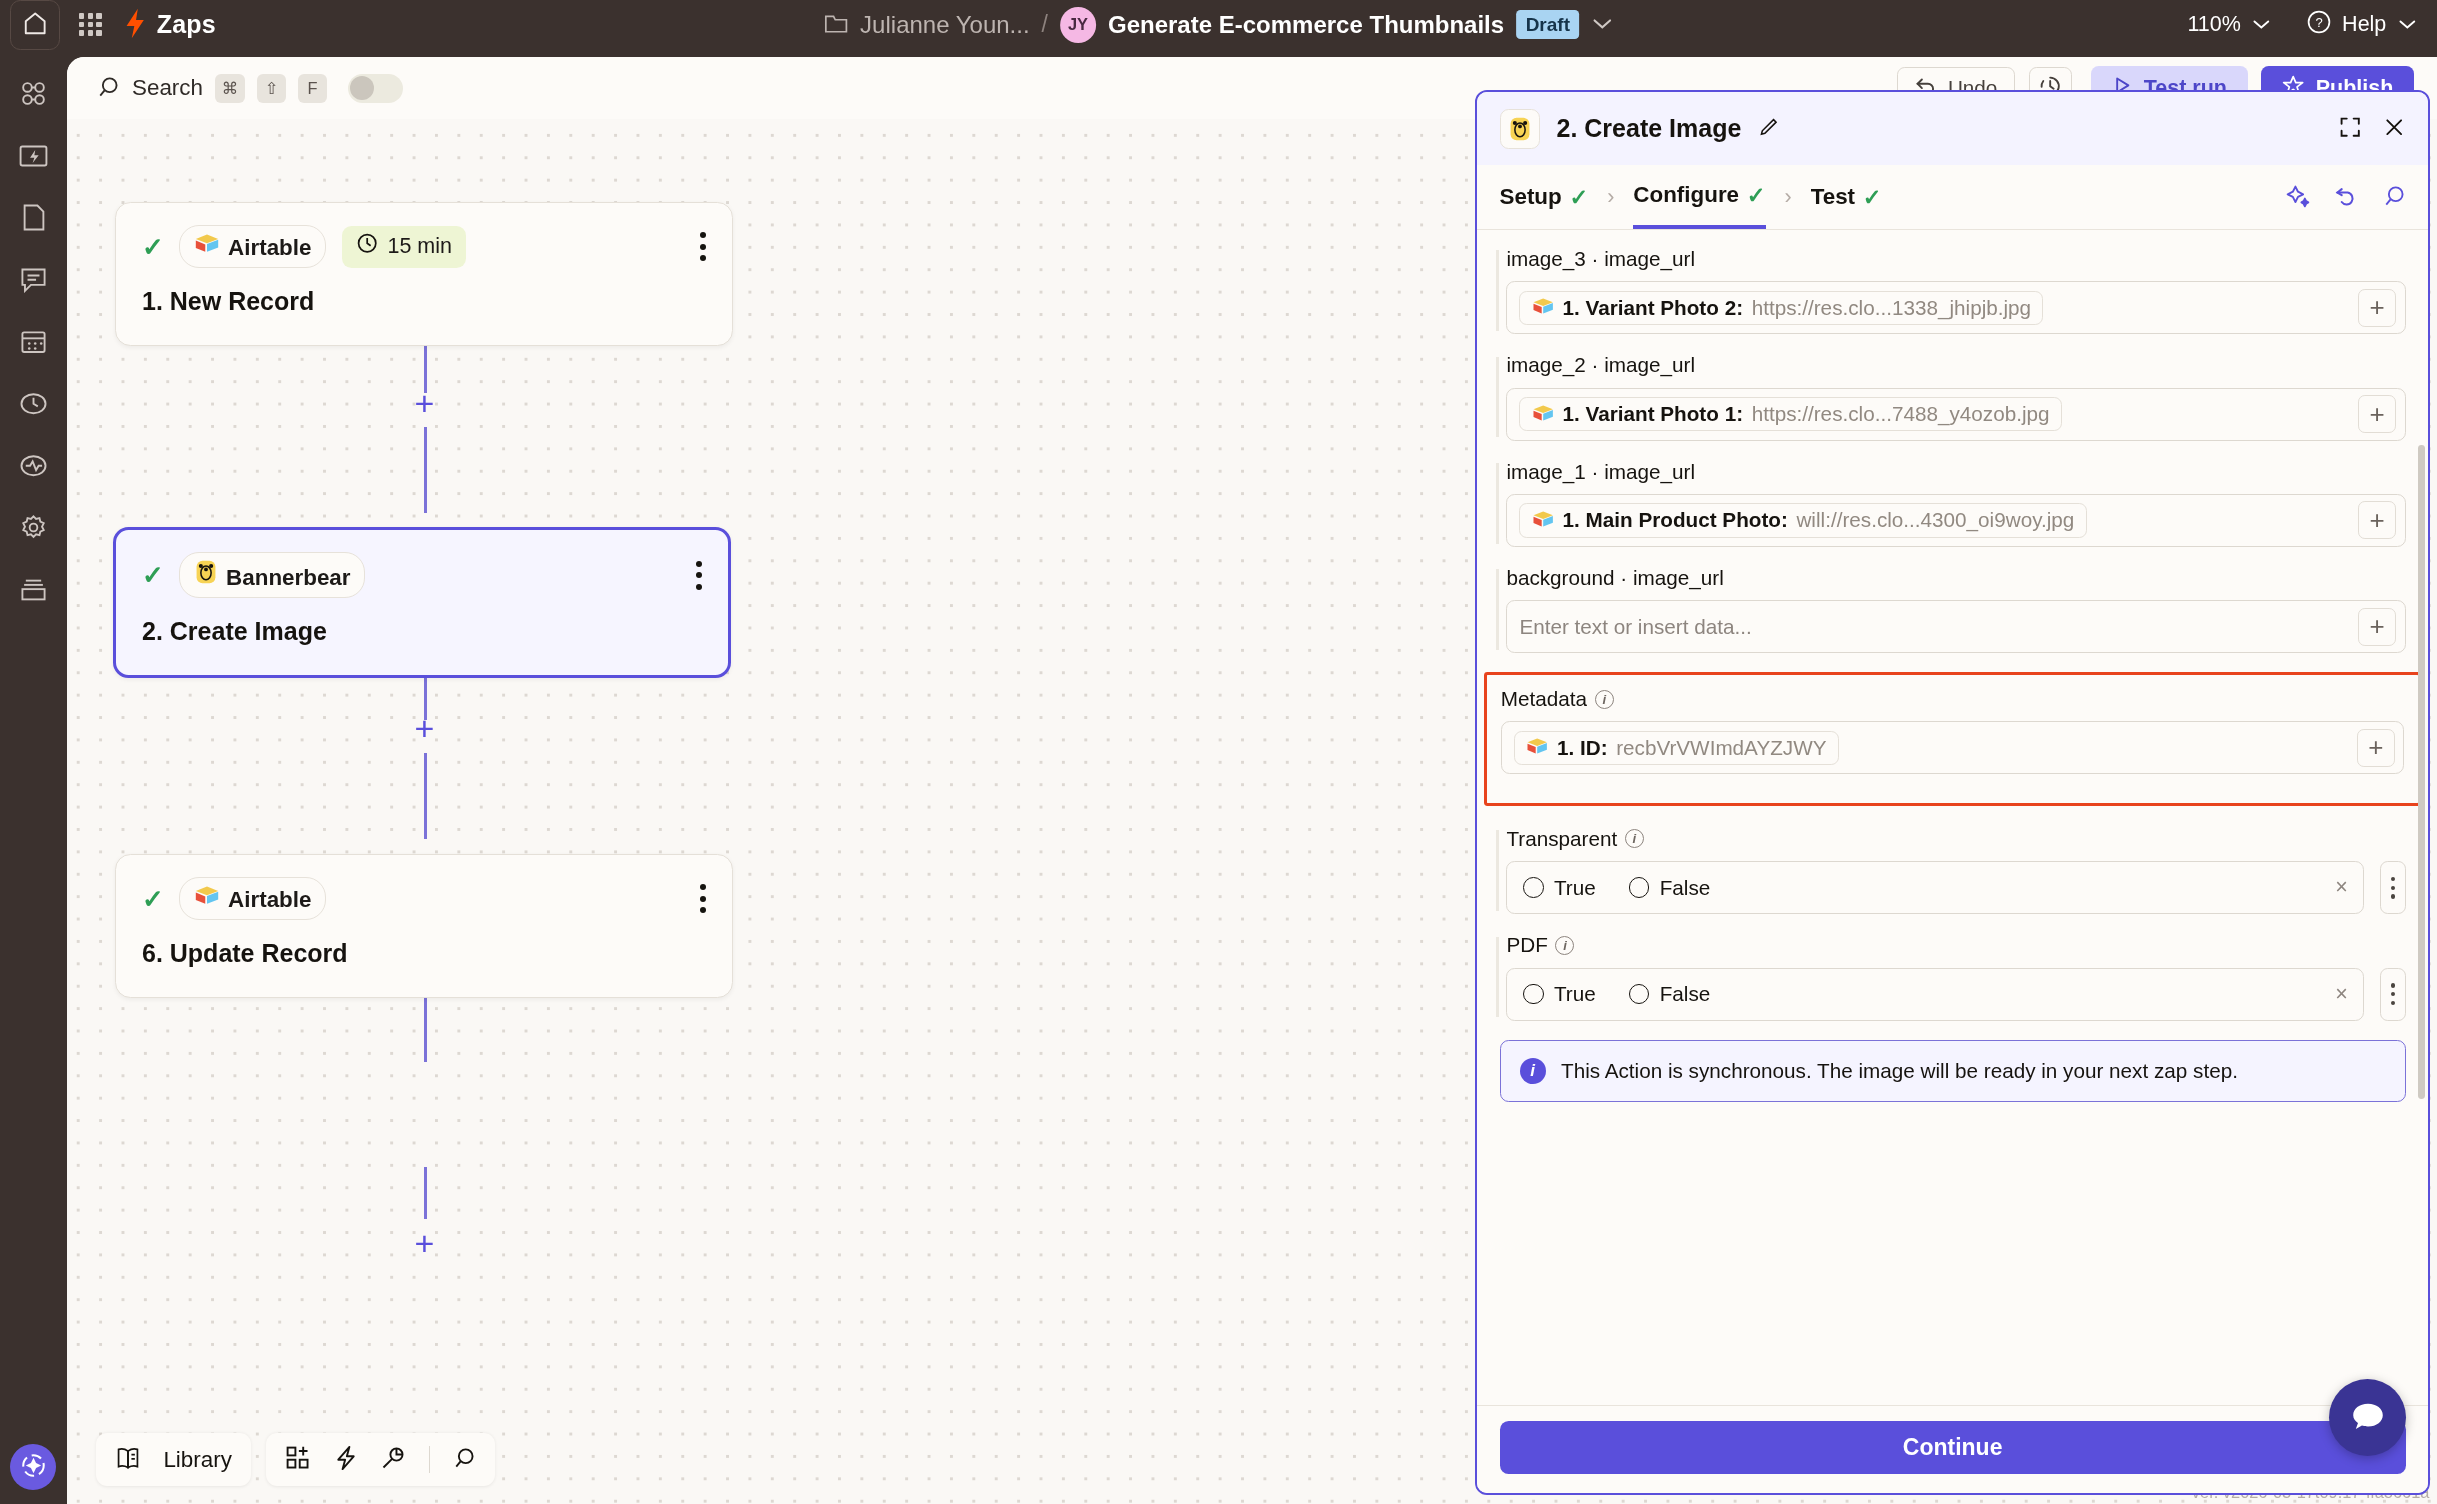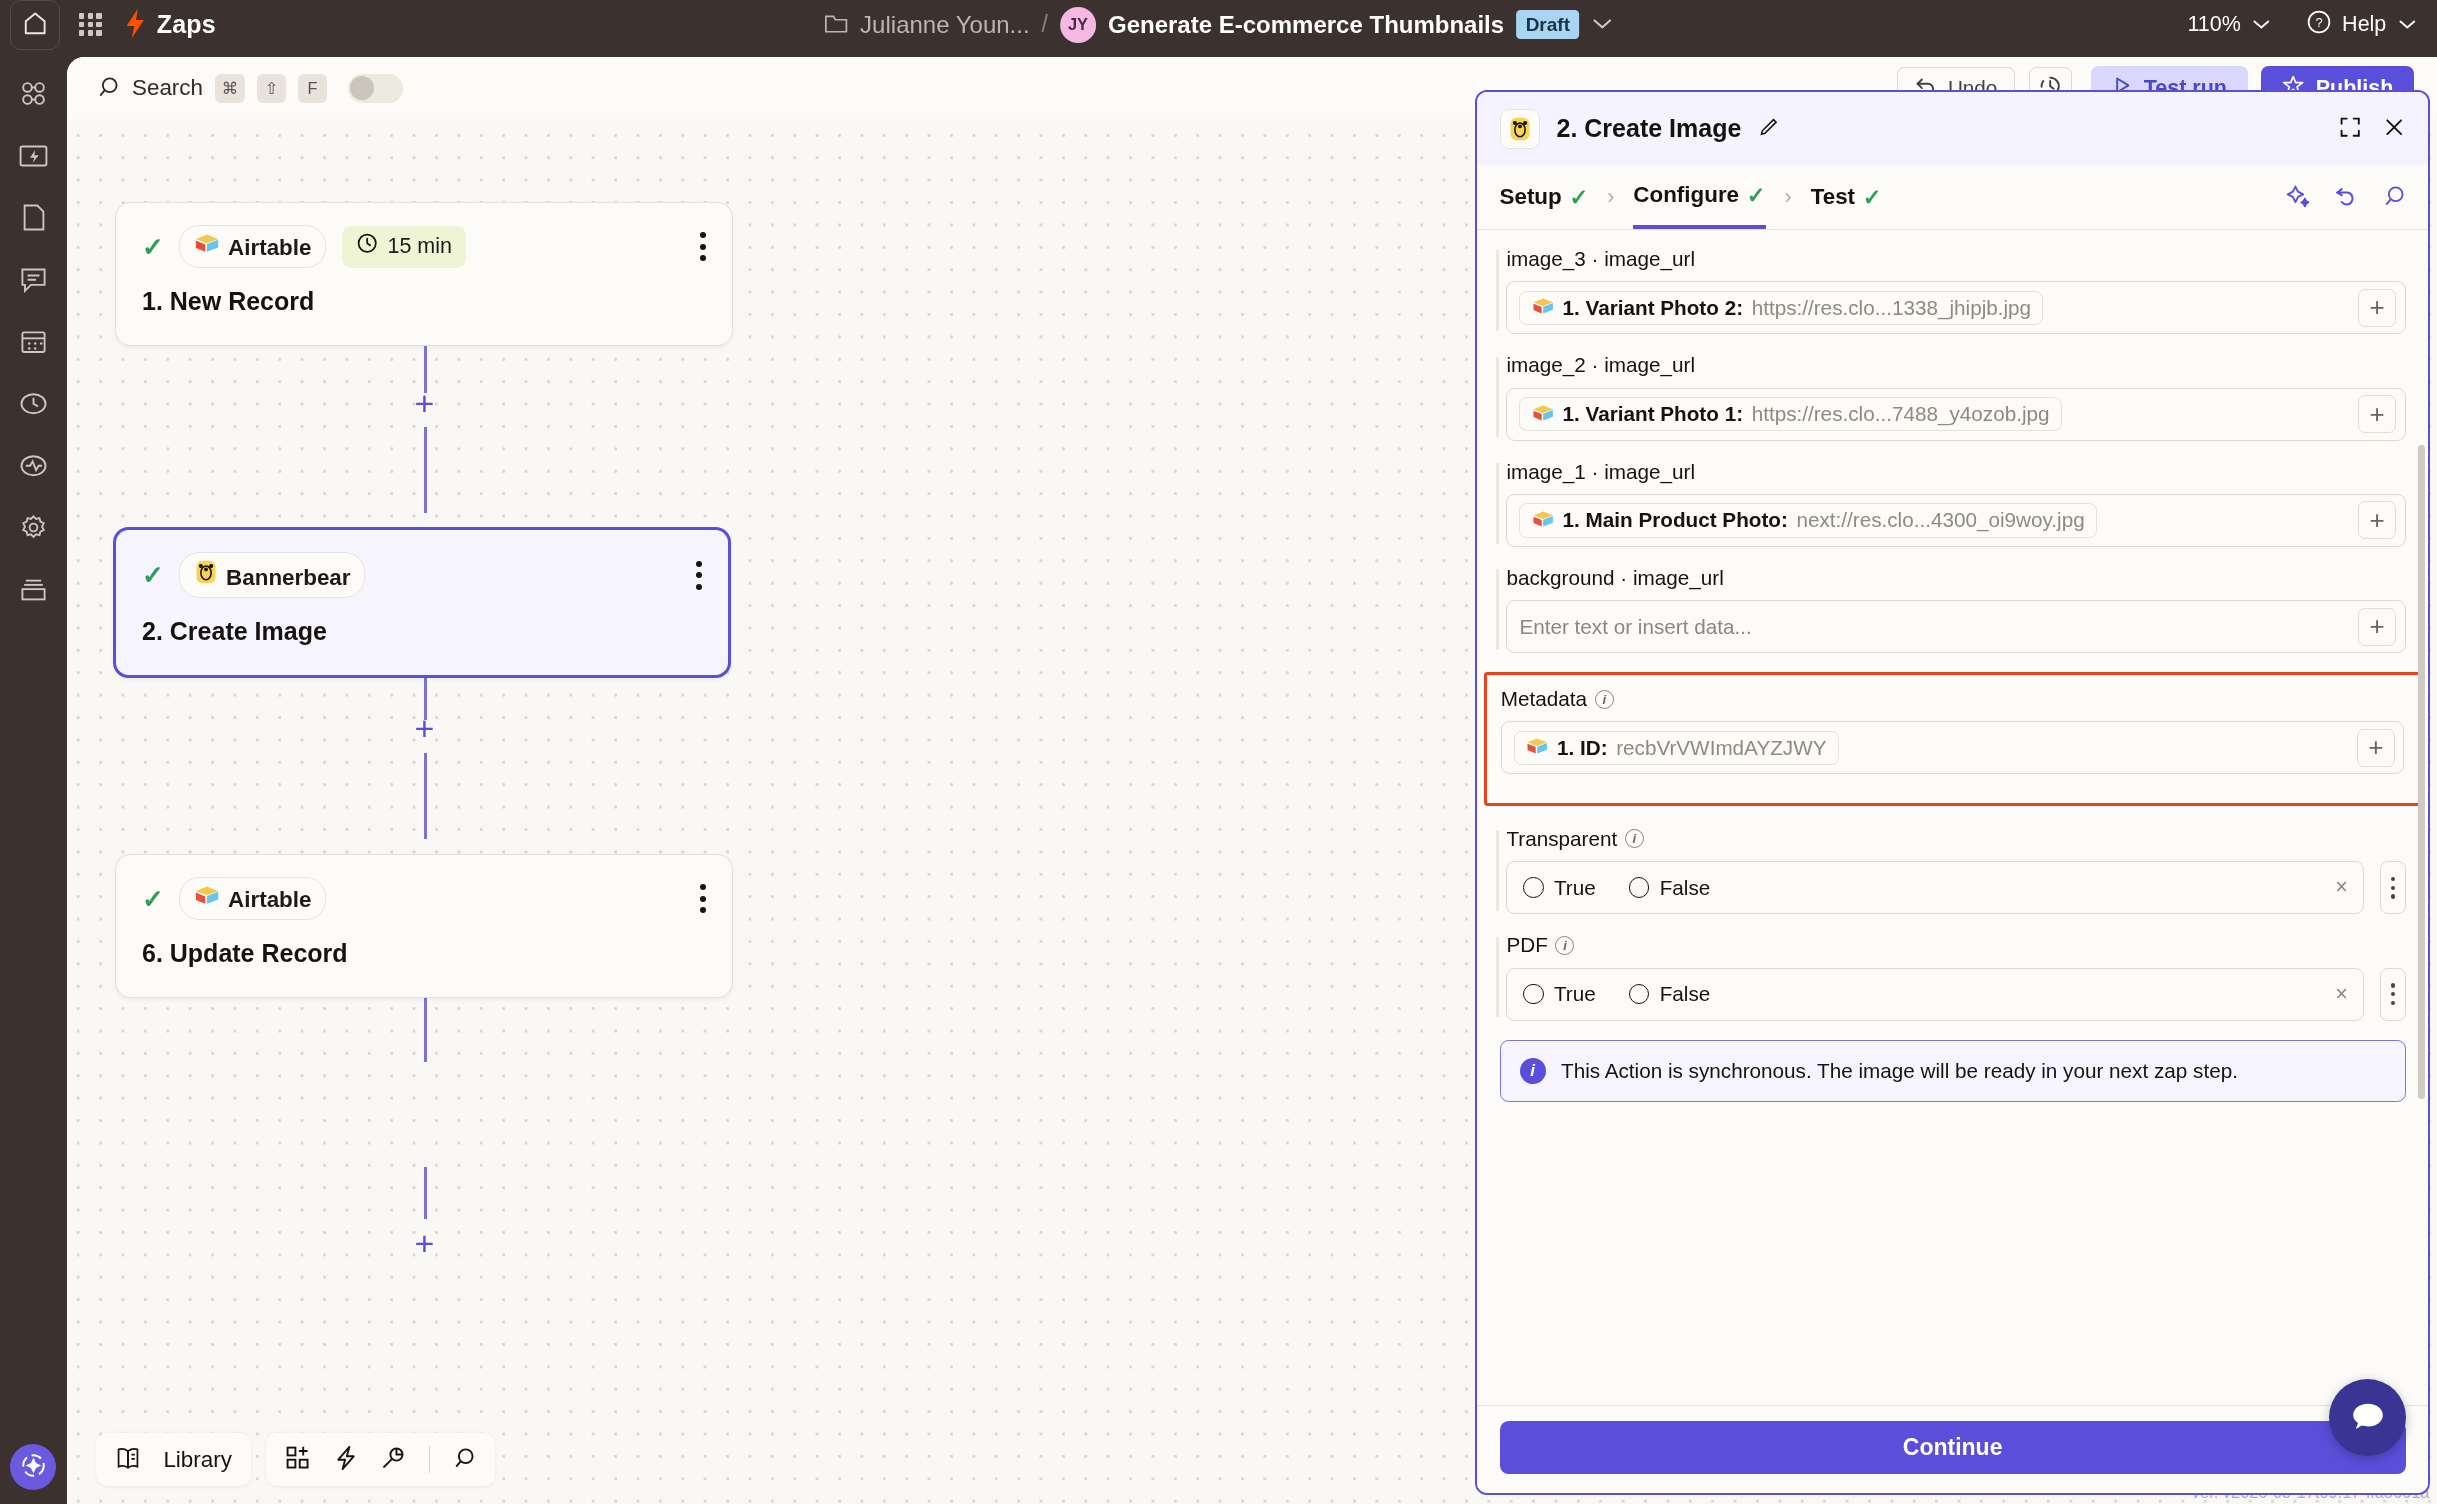--- a/index.html
+++ b/index.html
@@ -729,21 +729,21 @@
       <div class="field-input">
         <span class="token">
           <span>
             <svg width="22.4" height="20" viewBox="0 0 30 26">
                 <path d="M2 8 L15 3 L28 8 L15 13 Z" fill="#f2c94c"></path>
                 <path d="M15 14 L28 9 L28 18 L15 23 Z" fill="#63c5f0"></path>
                 <path d="M2 10 L13 14.5 L13 23 L2 18.5 Z" fill="#e8503a"></path>
               </svg>
           </span>
           <span class="token-name">1. Main Product Photo:</span>
-          <span class="token-val">next://res.clo...4300_oi9woy.jpg</span>
+          <span class="token-val">will://res.clo...4300_oi9woy.jpg</span>
         </span>
         <span class="plus-btn">+</span>
       </div>
     </div>
 
     <div class="field">
       <div class="field-label">background · image_url</div>
       <div class="field-input">
         <span class="placeholder">Enter text or insert data...</span>
         <span class="plus-btn">+</span>

